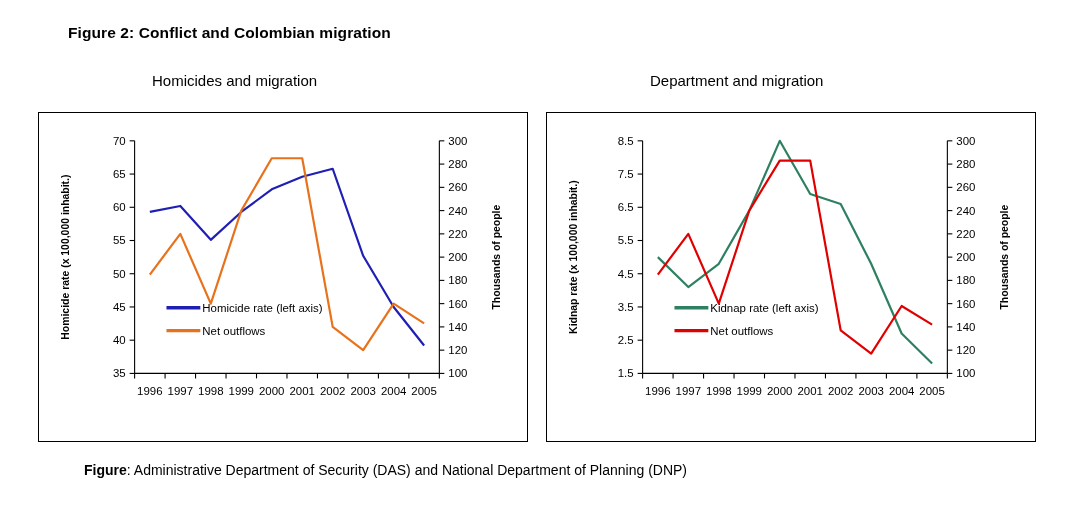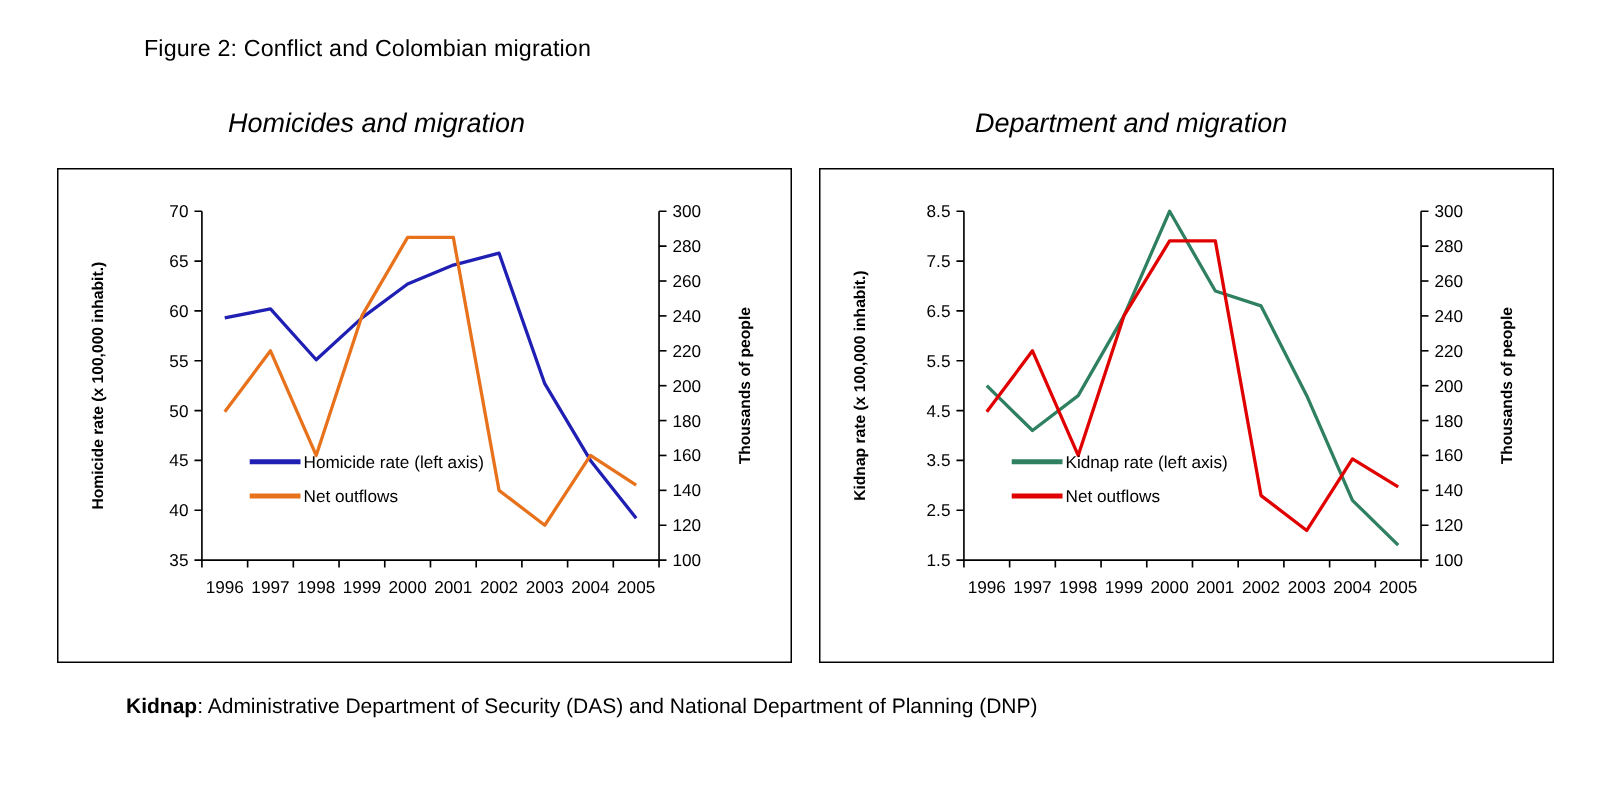--- a/index.html
+++ b/index.html
@@ -2,26 +2,26 @@
 <html><head>
 <meta charset="utf-8">
 <style>
   html,body{margin:0;padding:0;}
   body{
     width:1074px;height:529px;background:#ffffff;
     font-family:"Liberation Sans", sans-serif;
     color:#000;overflow:hidden;position:relative;
   }
   .fig-title{
-    position:absolute;left:96px;top:24px;
-    font-size:15.5px;font-weight:normal;letter-spacing:.1px;
+    position:absolute;left:68px;top:24px;
+    font-size:15.5px;font-weight:bold;letter-spacing:.1px;
   }
   .sub-title{
     position:absolute;top:72px;
-    font-size:18px;font-style:italic;
+    font-size:15px;
   }
   #subtitle-left{left:152px;}
   #subtitle-right{left:650px;}
 
   .panel{
     position:absolute;top:112px;height:330px;
     border:1px solid #000;background:#fff;box-sizing:border-box;
   }
   #panel-left{left:38px;width:490px;}
   #panel-right{left:546px;width:490px;}
@@ -200,13 +200,13 @@
         <polyline points="111.30,145.00 141.90,175.09 172.50,151.69 203.10,98.20 233.70,28.00 264.30,81.49 294.90,91.51 325.50,151.69 356.10,221.89 386.70,251.97" class="series" stroke="#2e8060"></polyline>
         <polyline points="111.30,162.55 141.90,121.60 172.50,191.80 203.10,98.20 233.70,47.89 264.30,47.89 294.90,218.71 325.50,242.11 356.10,194.14 386.70,212.86" class="series" stroke="#e00000"></polyline>
         <line x1="128" y1="196" x2="162" y2="196" class="legend-swatch" stroke="#2e8060"></line>
         <text x="164" y="200" class="legend-label">Kidnap rate (left axis)</text>
         <line x1="128" y1="219" x2="162" y2="219" class="legend-swatch" stroke="#e00000"></line>
         <text x="164" y="223" class="legend-label">Net outflows</text>
       </svg>
   </div>
 </div>
 
-<div class="source"><b>Kidnap</b><span>: Administrative Department of Security (DAS) and National Department of Planning (DNP)</span></div>
+<div class="source"><b>Figure</b><span>: Administrative Department of Security (DAS) and National Department of Planning (DNP)</span></div>
 
 </body></html>

